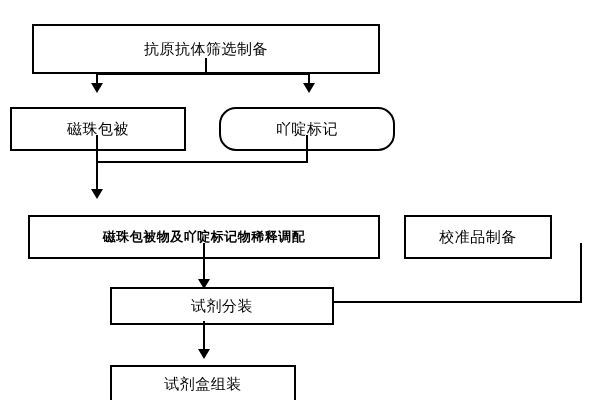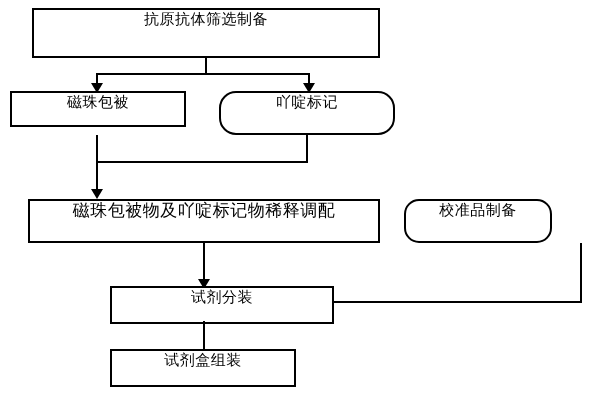--- a/index.html
+++ b/index.html
@@ -18,31 +18,33 @@
     width: 600px;
     height: 400px;
     background: #ffffff;
   }
   .node {
     position: absolute;
     box-sizing: border-box;
     border: 2px solid #000000;
     background: #ffffff;
     display: flex;
-    align-items: flex-start;
+    align-items: center;
     justify-content: center;
     text-align: center;
     color: #000000;
     font-size: 15px;
     line-height: 1.2;
     letter-spacing: 0.5px;
     white-space: nowrap;
+    margin-top: 16px;
   }
   .node.small {
-    font-size: 17px;
+    font-size: 13px;
+    font-weight: bold;
   }
   .line {
     position: absolute;
     background: #000000;
   }
   .arrow {
     position: absolute;
     width: 0;
     height: 0;
   }
@@ -66,50 +68,50 @@
     <span>抗原抗体筛选制备</span>
   </div>
 
   <div class="line" style="left:205px; top:58px; width:2px; height:16px;"></div>
   <div class="line" style="left:96px; top:73px; width:214px; height:2px;"></div>
   <div class="line" style="left:96px; top:73px; width:2px; height:12px;"></div>
   <div class="arrow arrow-down" style="left:91px; top:83px;"></div>
   <div class="line" style="left:308px; top:73px; width:2px; height:12px;"></div>
   <div class="arrow arrow-down" style="left:303px; top:83px;"></div>
 
-  <div class="node" style="left:10px; top:91px; width:176px; height:36px;">
+  <div class="node" style="left:10px; top:91px; width:176px; height:44px;">
     <span>磁珠包被</span>
   </div>
 
   <div class="node" style="left:219px; top:91px; width:176px; height:44px;border-radius:17px;">
     <span>吖啶标记</span>
   </div>
 
   <div class="line" style="left:96px; top:135px; width:2px; height:28px;"></div>
   <div class="line" style="left:306px; top:135px; width:2px; height:28px;"></div>
   <div class="line" style="left:96px; top:161px; width:212px; height:2px;"></div>
   <div class="line" style="left:96px; top:161px; width:2px; height:30px;"></div>
   <div class="arrow arrow-down" style="left:91px; top:189px;"></div>
 
   <div class="node small" style="left:28px; top:199px; width:352px; height:44px;">
     <span>磁珠包被物及吖啶标记物稀释调配</span>
   </div>
 
-  <div class="node" style="left:404px; top:199px; width:148px; height:44px;border-radius:15px;">
+  <div class="node" style="left:404px; top:199px; width:148px; height:44px;">
     <span>校准品制备</span>
   </div>
 
   <div class="line" style="left:203px; top:243px; width:2px; height:38px;"></div>
   <div class="arrow arrow-down" style="left:198px; top:279px;"></div>
 
   <div class="line" style="left:580px; top:243px; width:2px; height:60px;"></div>
   <div class="line" style="left:302px; top:301px; width:280px; height:2px;"></div>
   <div class="arrow arrow-left" style="left:294px; top:296px;"></div>
 
-  <div class="node" style="left:110px; top:286px; width:224px; height:38px;">
+  <div class="node" style="left:110px; top:271px; width:224px; height:38px;">
     <span>试剂分装</span>
   </div>
 
   <div class="line" style="left:203px; top:321px; width:2px; height:30px;"></div>
   <div class="arrow arrow-down" style="left:198px; top:349px;"></div>
 
   <div class="node" style="left:110px; top:349px; width:186px; height:38px;">
     <span>试剂盒组装</span>
   </div>
 

